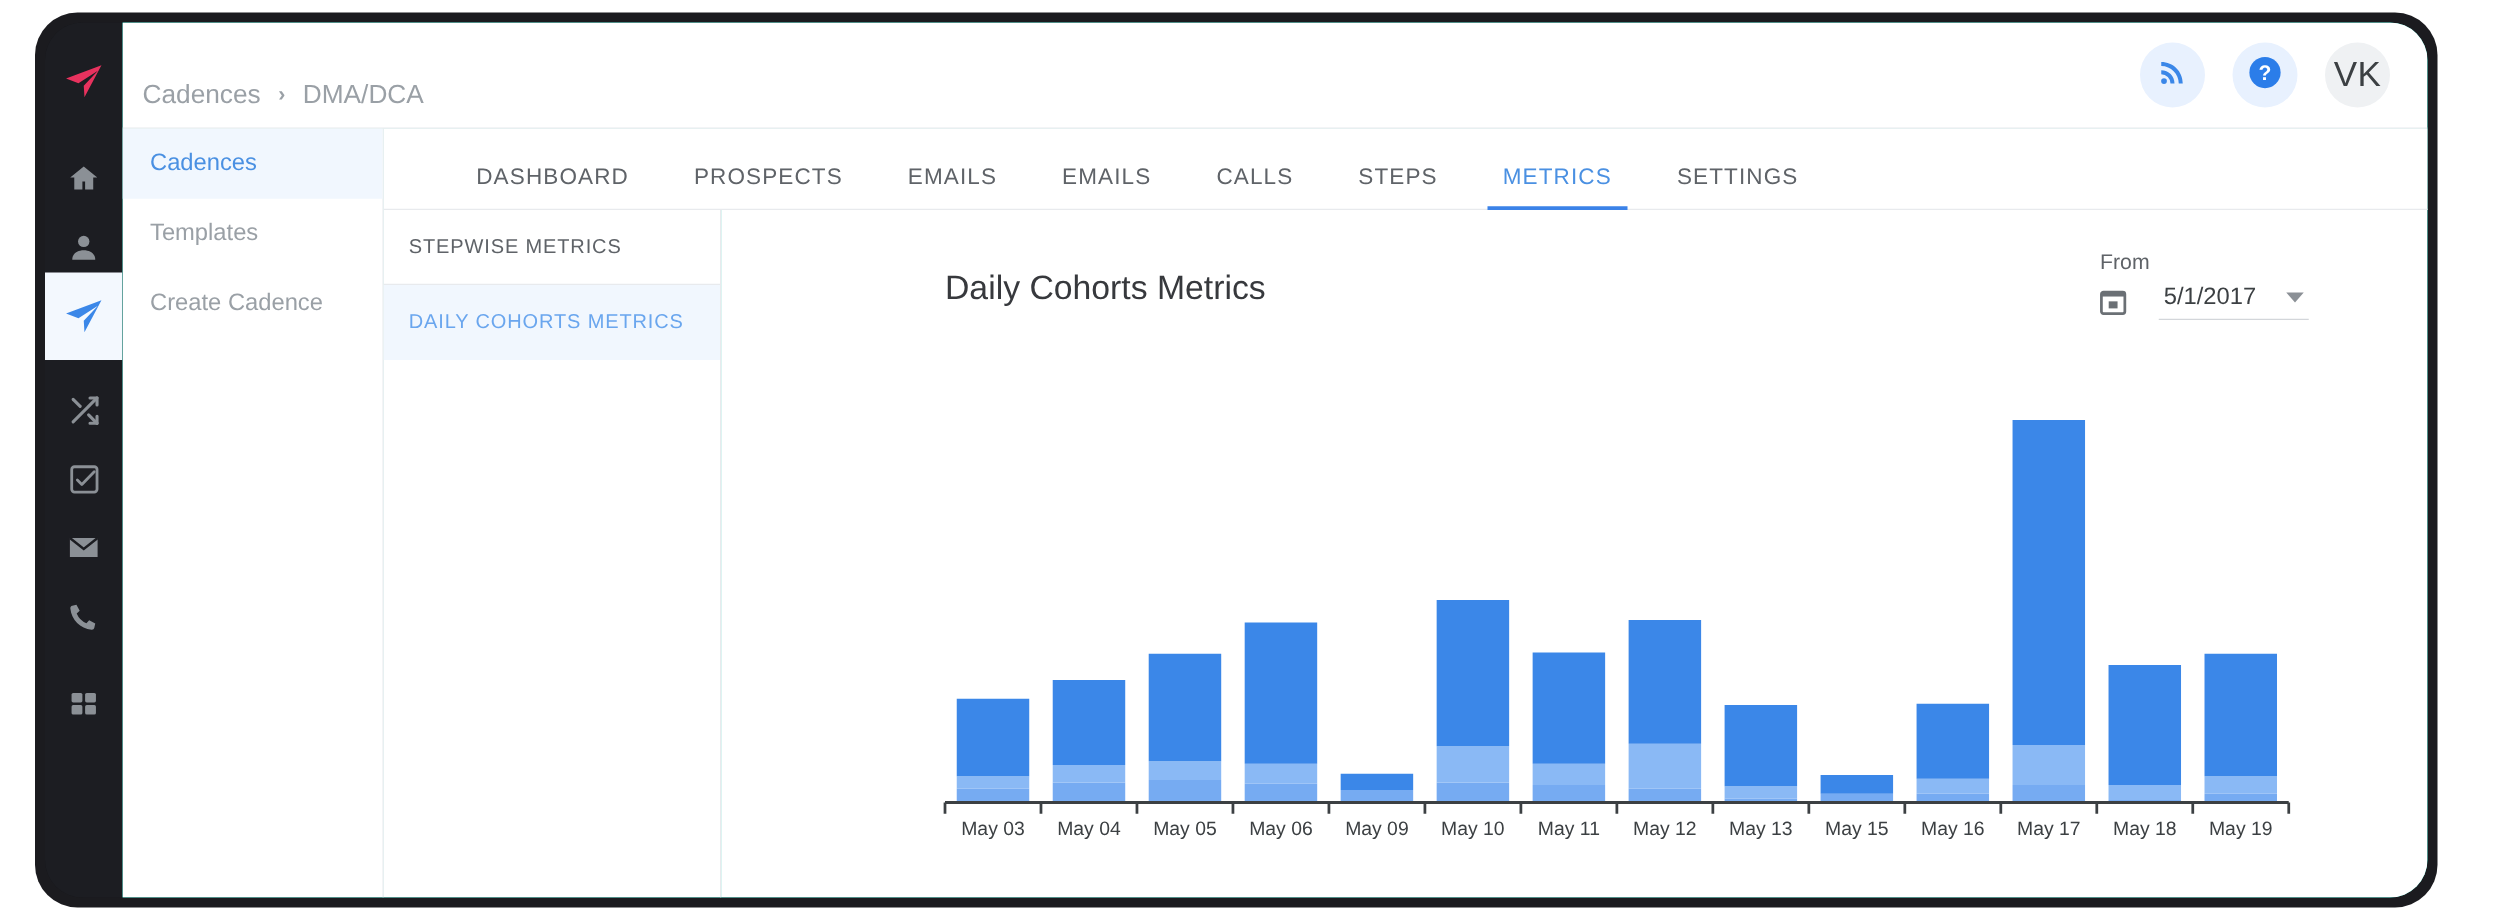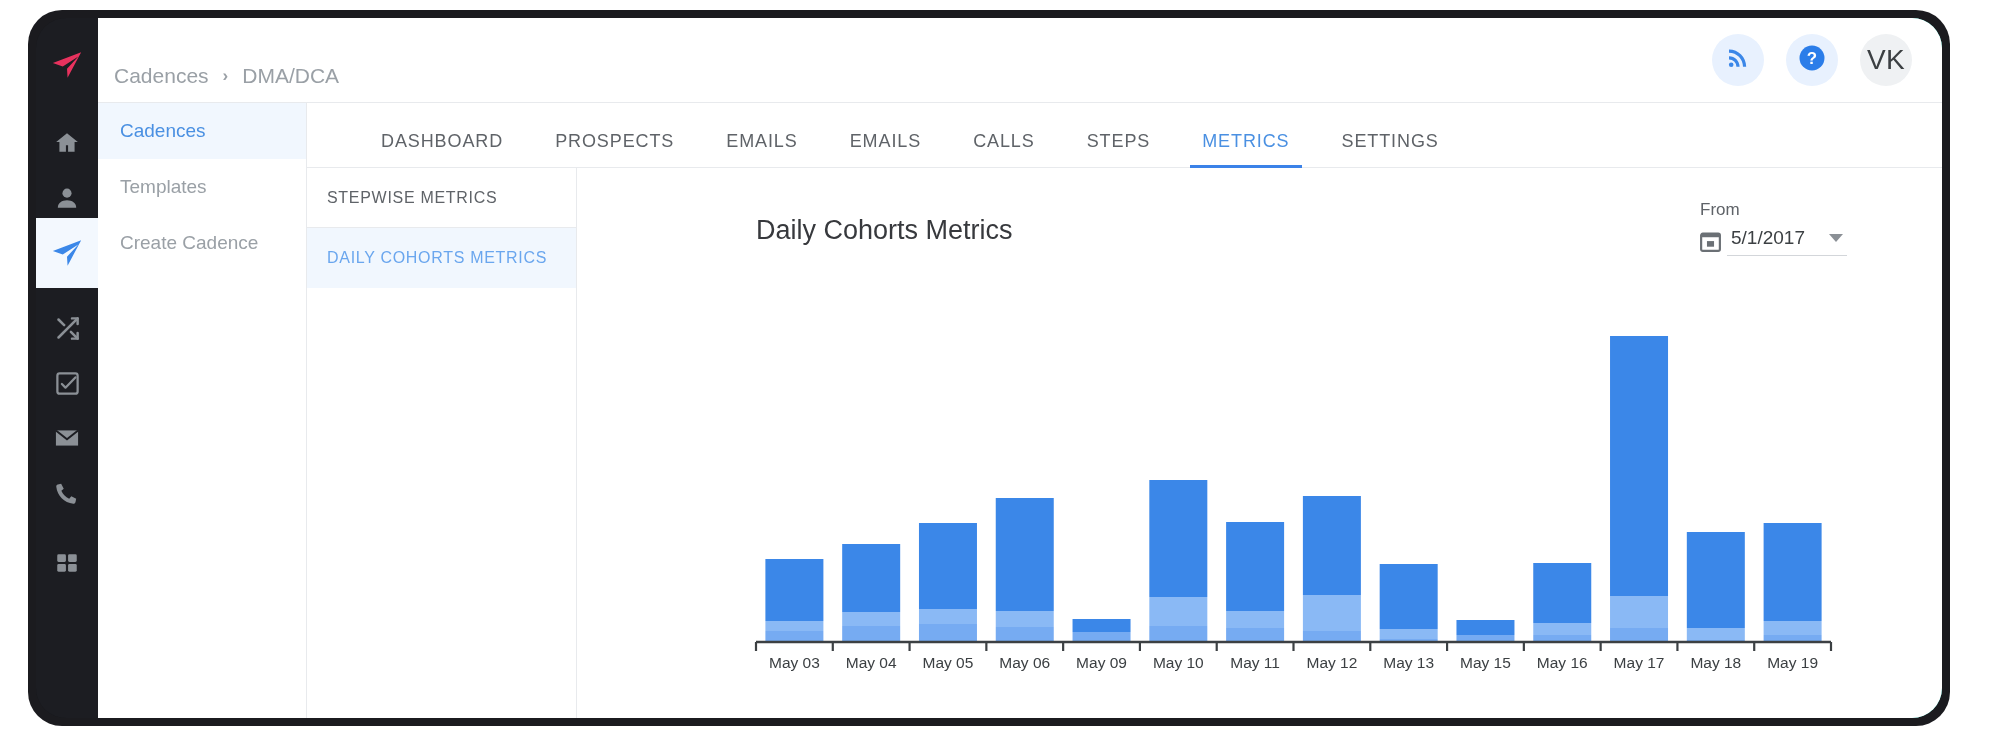--- a/index.html
+++ b/index.html
@@ -150,21 +150,21 @@
     font-size: 27px; color: #37393d; font-weight: 400;
   }
 
   
   #daterange {
     position: absolute; right: 95px; top: 32px;
     display: flex; align-items: flex-start; gap: 30px;
   }
   .date-group { display: flex; flex-direction: column; justify-content: space-between; }
   .date-label { font-size: 17px; color: #5f6368; margin-bottom: 7px; padding-left: 2px; }
-  .date-row { display: flex; align-items: center; gap: 4px; }
+  .date-row { display: flex; align-items: center; gap: 24px; }
   .cal-icon { width: 25px; height: 25px; }
   .date-field {
     display: flex; align-items: center; gap: 14px;
     border-bottom: 1px solid #d3d6da;
     padding: 0 4px 6px 4px; min-width: 120px;
     justify-content: space-between;
   }
   .date-value { font-size: 19px; color: #3c4043; }
   .caret {
     width: 0; height: 0;

